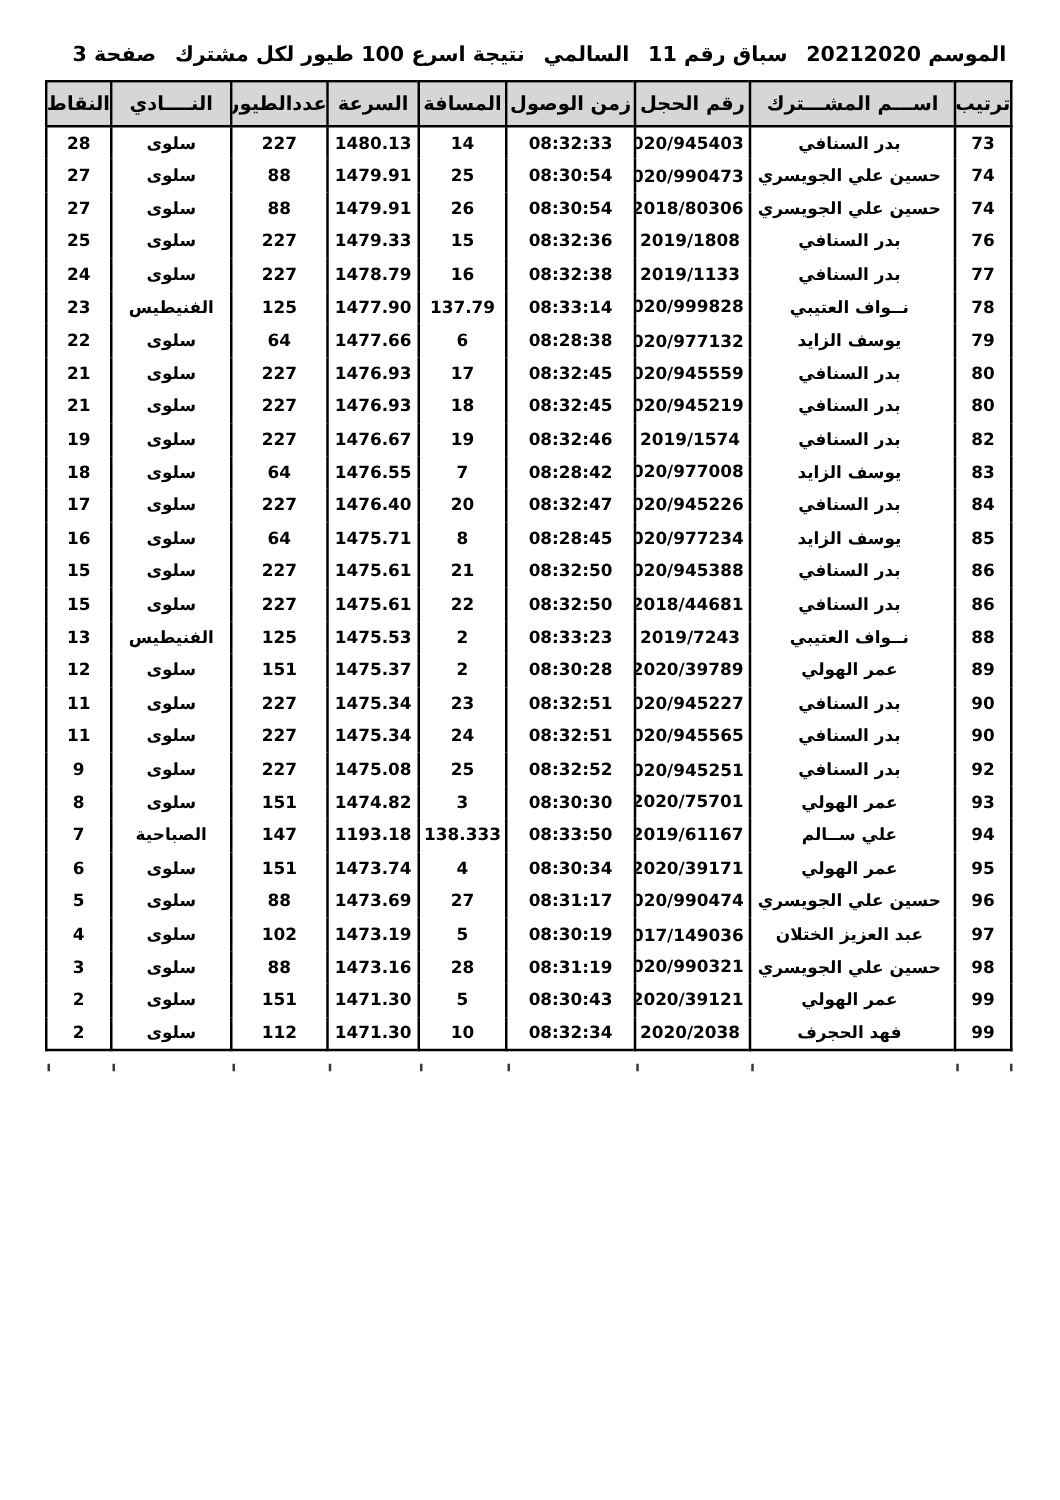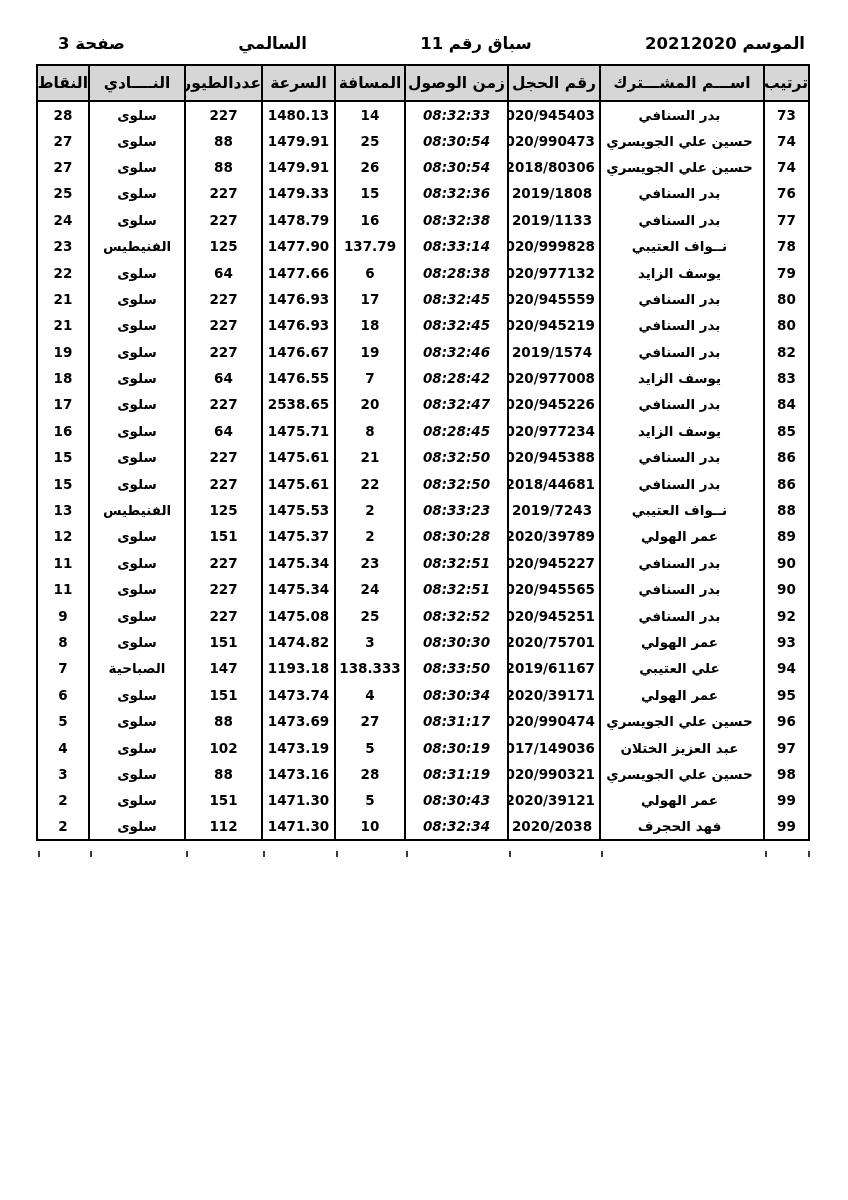--- a/index.html
+++ b/index.html
@@ -51,21 +51,21 @@
     font-size:13.5px;
     font-weight:700;
     text-align:center;
     overflow:hidden;
     white-space:nowrap;
     vertical-align:middle;
   }
   table.results tbody tr:last-child td { border-bottom:2px solid #000; }
   td.col-name { text-align:right; padding-right:5px;margin-left:20px; }
   td.col-ring { text-align:right; padding-right:4px; font-size:12.5px; }
-  td.col-arrival_time { font-size:13.5px;font-style:italic; }
+  td.col-arrival_time { font-size:13.5px; }
   td.col-distance { font-size:13px; }
   .bottom-ticks {
     position:absolute;
     top:851px; right:38px;
     width:772px; height:7px;
     direction:ltr;
   }
   .bottom-ticks .tick {
     position:absolute;
     top:0;
@@ -75,20 +75,21 @@
 </style>
 </head>
 <body>
 
 <div class="page">
 
   <div class="title-bar">
     <span>الموسم 20212020</span>
     <span>سباق رقم 11</span>
     <span>السالمي</span>
+    <span>نتيجة اسرع 100 طيور لكل مشترك</span>
     <span>صفحة 3</span>
   </div>
 
   <table class="results">
     <colgroup>
       <col style="width:45px">
       <col style="width:164px">
       <col style="width:92px">
       <col style="width:103px">
       <col style="width:70px">
@@ -231,21 +232,21 @@
           <td class="col-bird_count">64</td>
           <td class="col-club">سلوى</td>
           <td class="col-points">18</td>
         </tr>
         <tr>
           <td class="col-rank">84</td>
           <td class="col-name">بدر السنافي</td>
           <td class="col-ring">2020/945226</td>
           <td class="col-arrival_time">08:32:47</td>
           <td class="col-distance">20</td>
-          <td class="col-speed">2538.65</td>
+          <td class="col-speed">1476.40</td>
           <td class="col-bird_count">227</td>
           <td class="col-club">سلوى</td>
           <td class="col-points">17</td>
         </tr>
         <tr>
           <td class="col-rank">85</td>
           <td class="col-name">يوسف الزايد</td>
           <td class="col-ring">2020/977234</td>
           <td class="col-arrival_time">08:28:45</td>
           <td class="col-distance">8</td>
@@ -337,21 +338,21 @@
           <td class="col-ring">2020/75701</td>
           <td class="col-arrival_time">08:30:30</td>
           <td class="col-distance">3</td>
           <td class="col-speed">1474.82</td>
           <td class="col-bird_count">151</td>
           <td class="col-club">سلوى</td>
           <td class="col-points">8</td>
         </tr>
         <tr>
           <td class="col-rank">94</td>
-          <td class="col-name">علي العتيبي</td>
+          <td class="col-name">علي ســالم</td>
           <td class="col-ring">2019/61167</td>
           <td class="col-arrival_time">08:33:50</td>
           <td class="col-distance">138.333</td>
           <td class="col-speed">1193.18</td>
           <td class="col-bird_count">147</td>
           <td class="col-club">الصباحية</td>
           <td class="col-points">7</td>
         </tr>
         <tr>
           <td class="col-rank">95</td>

